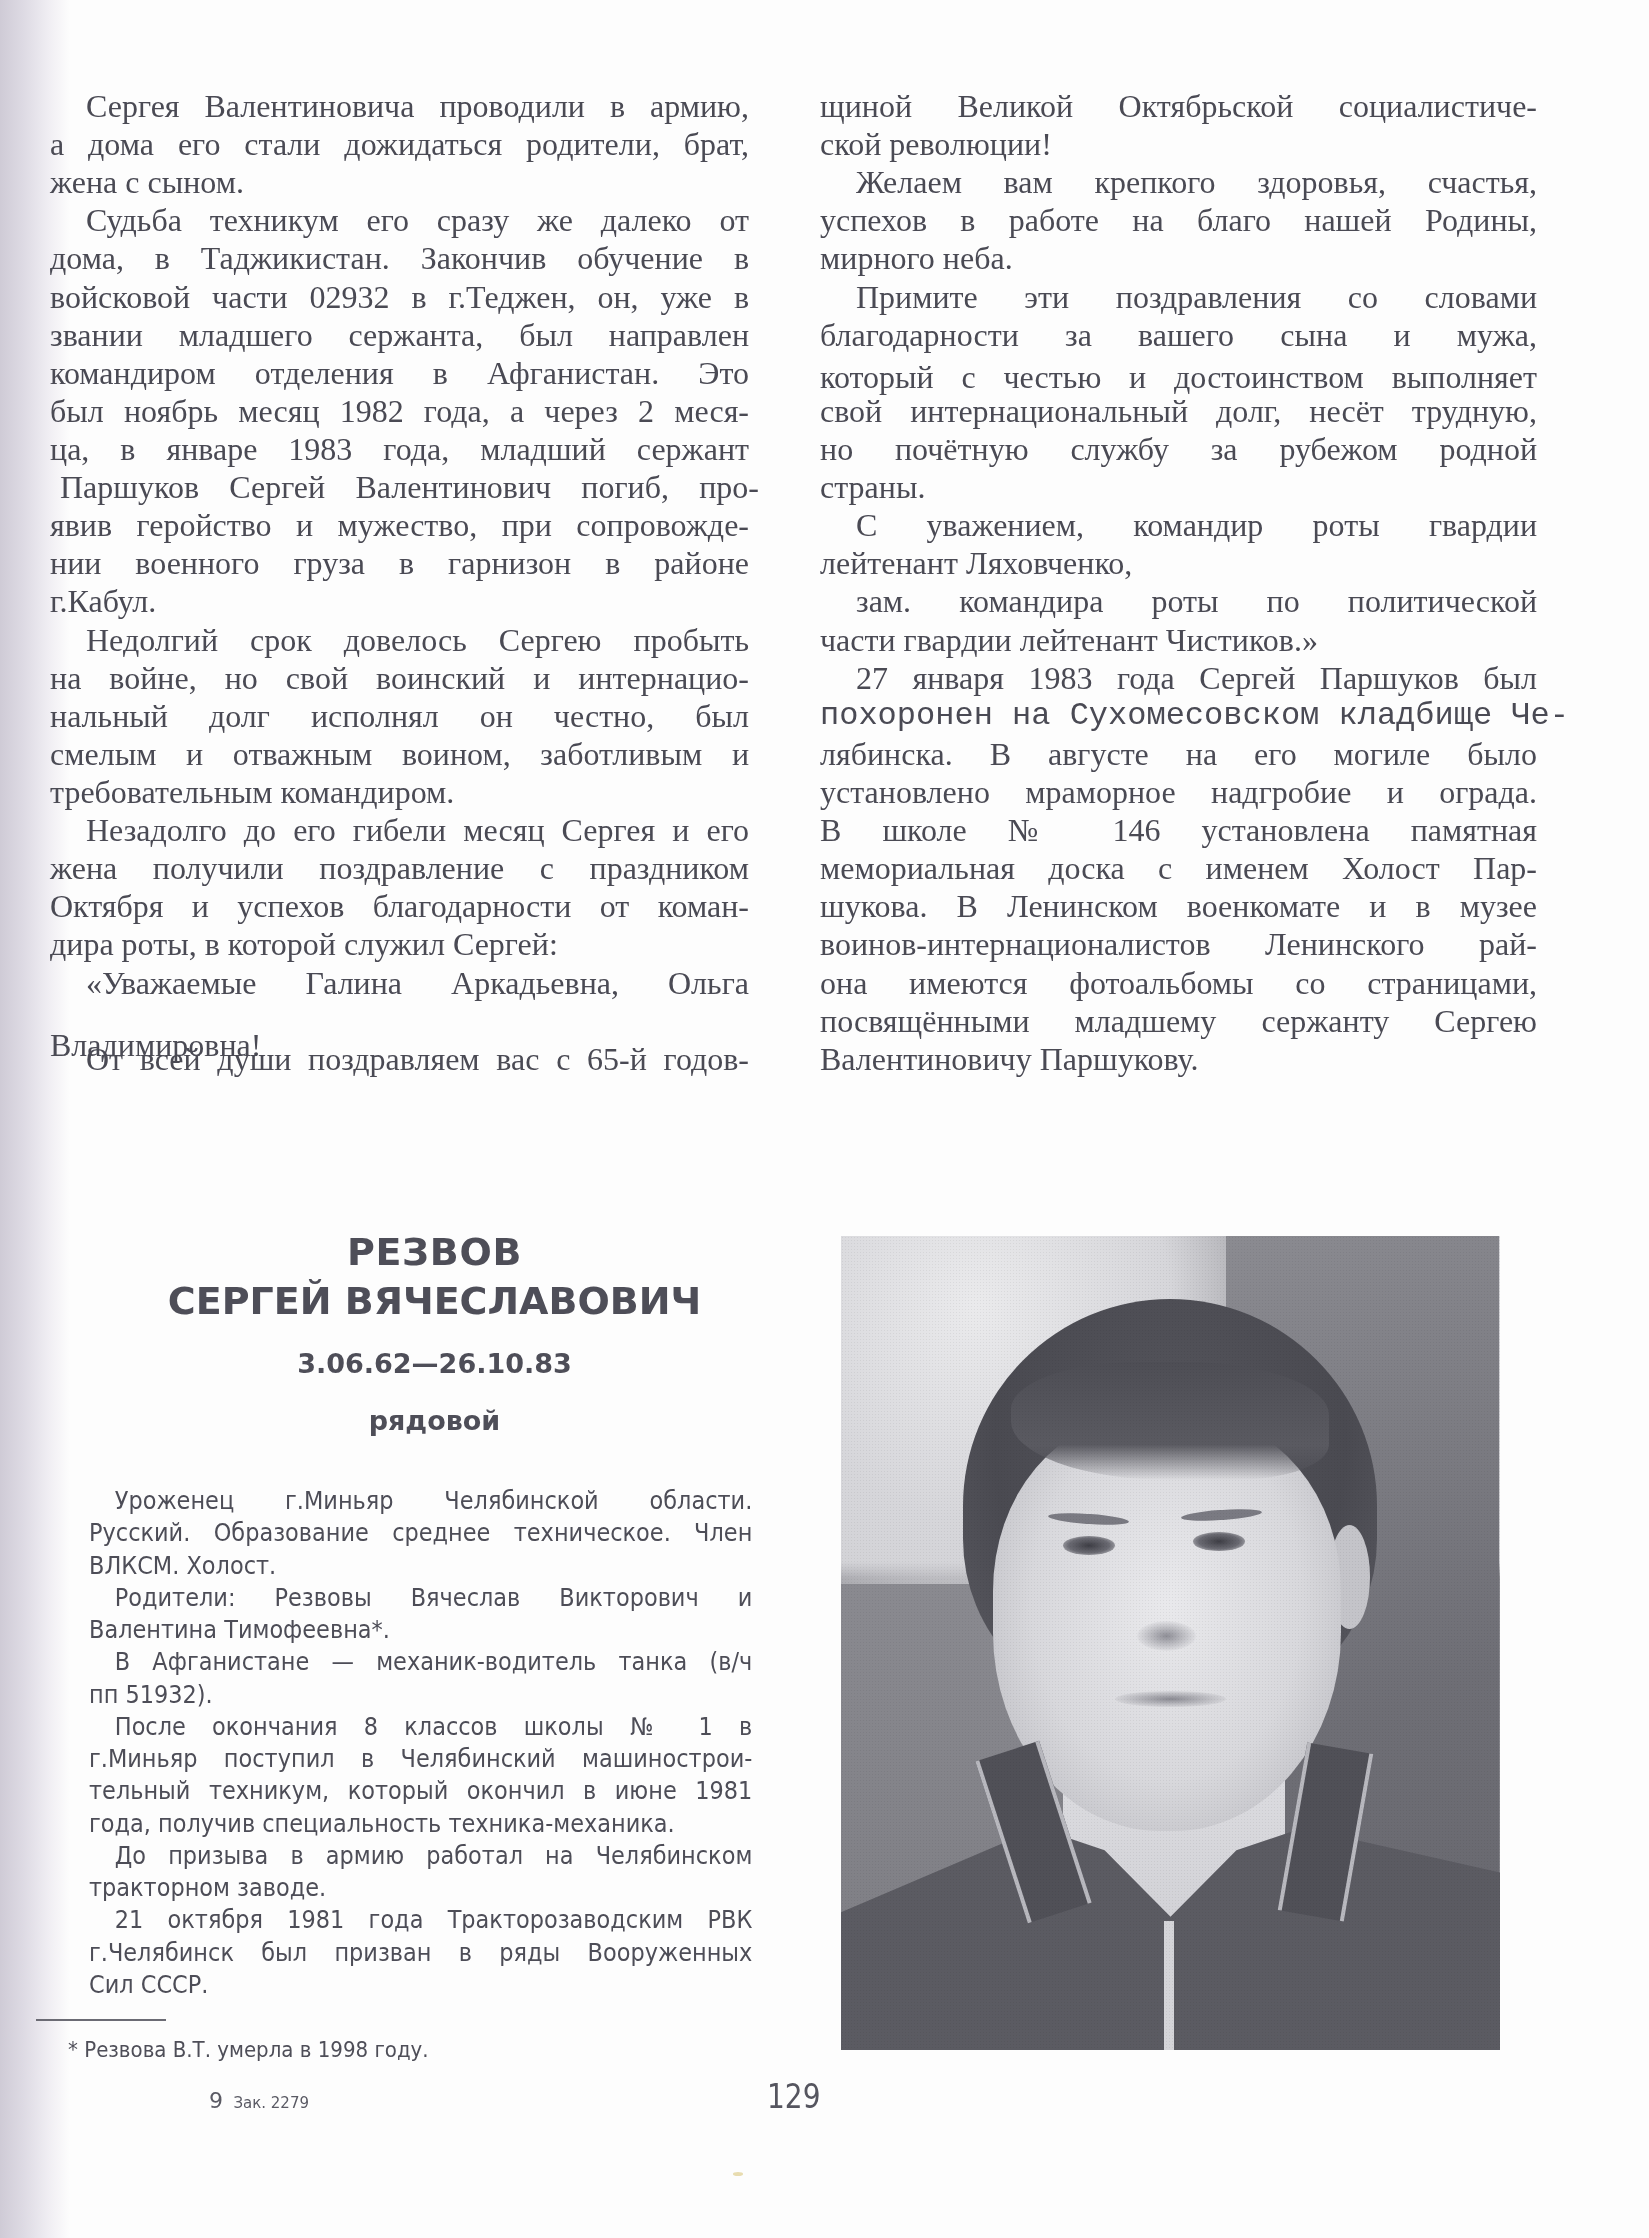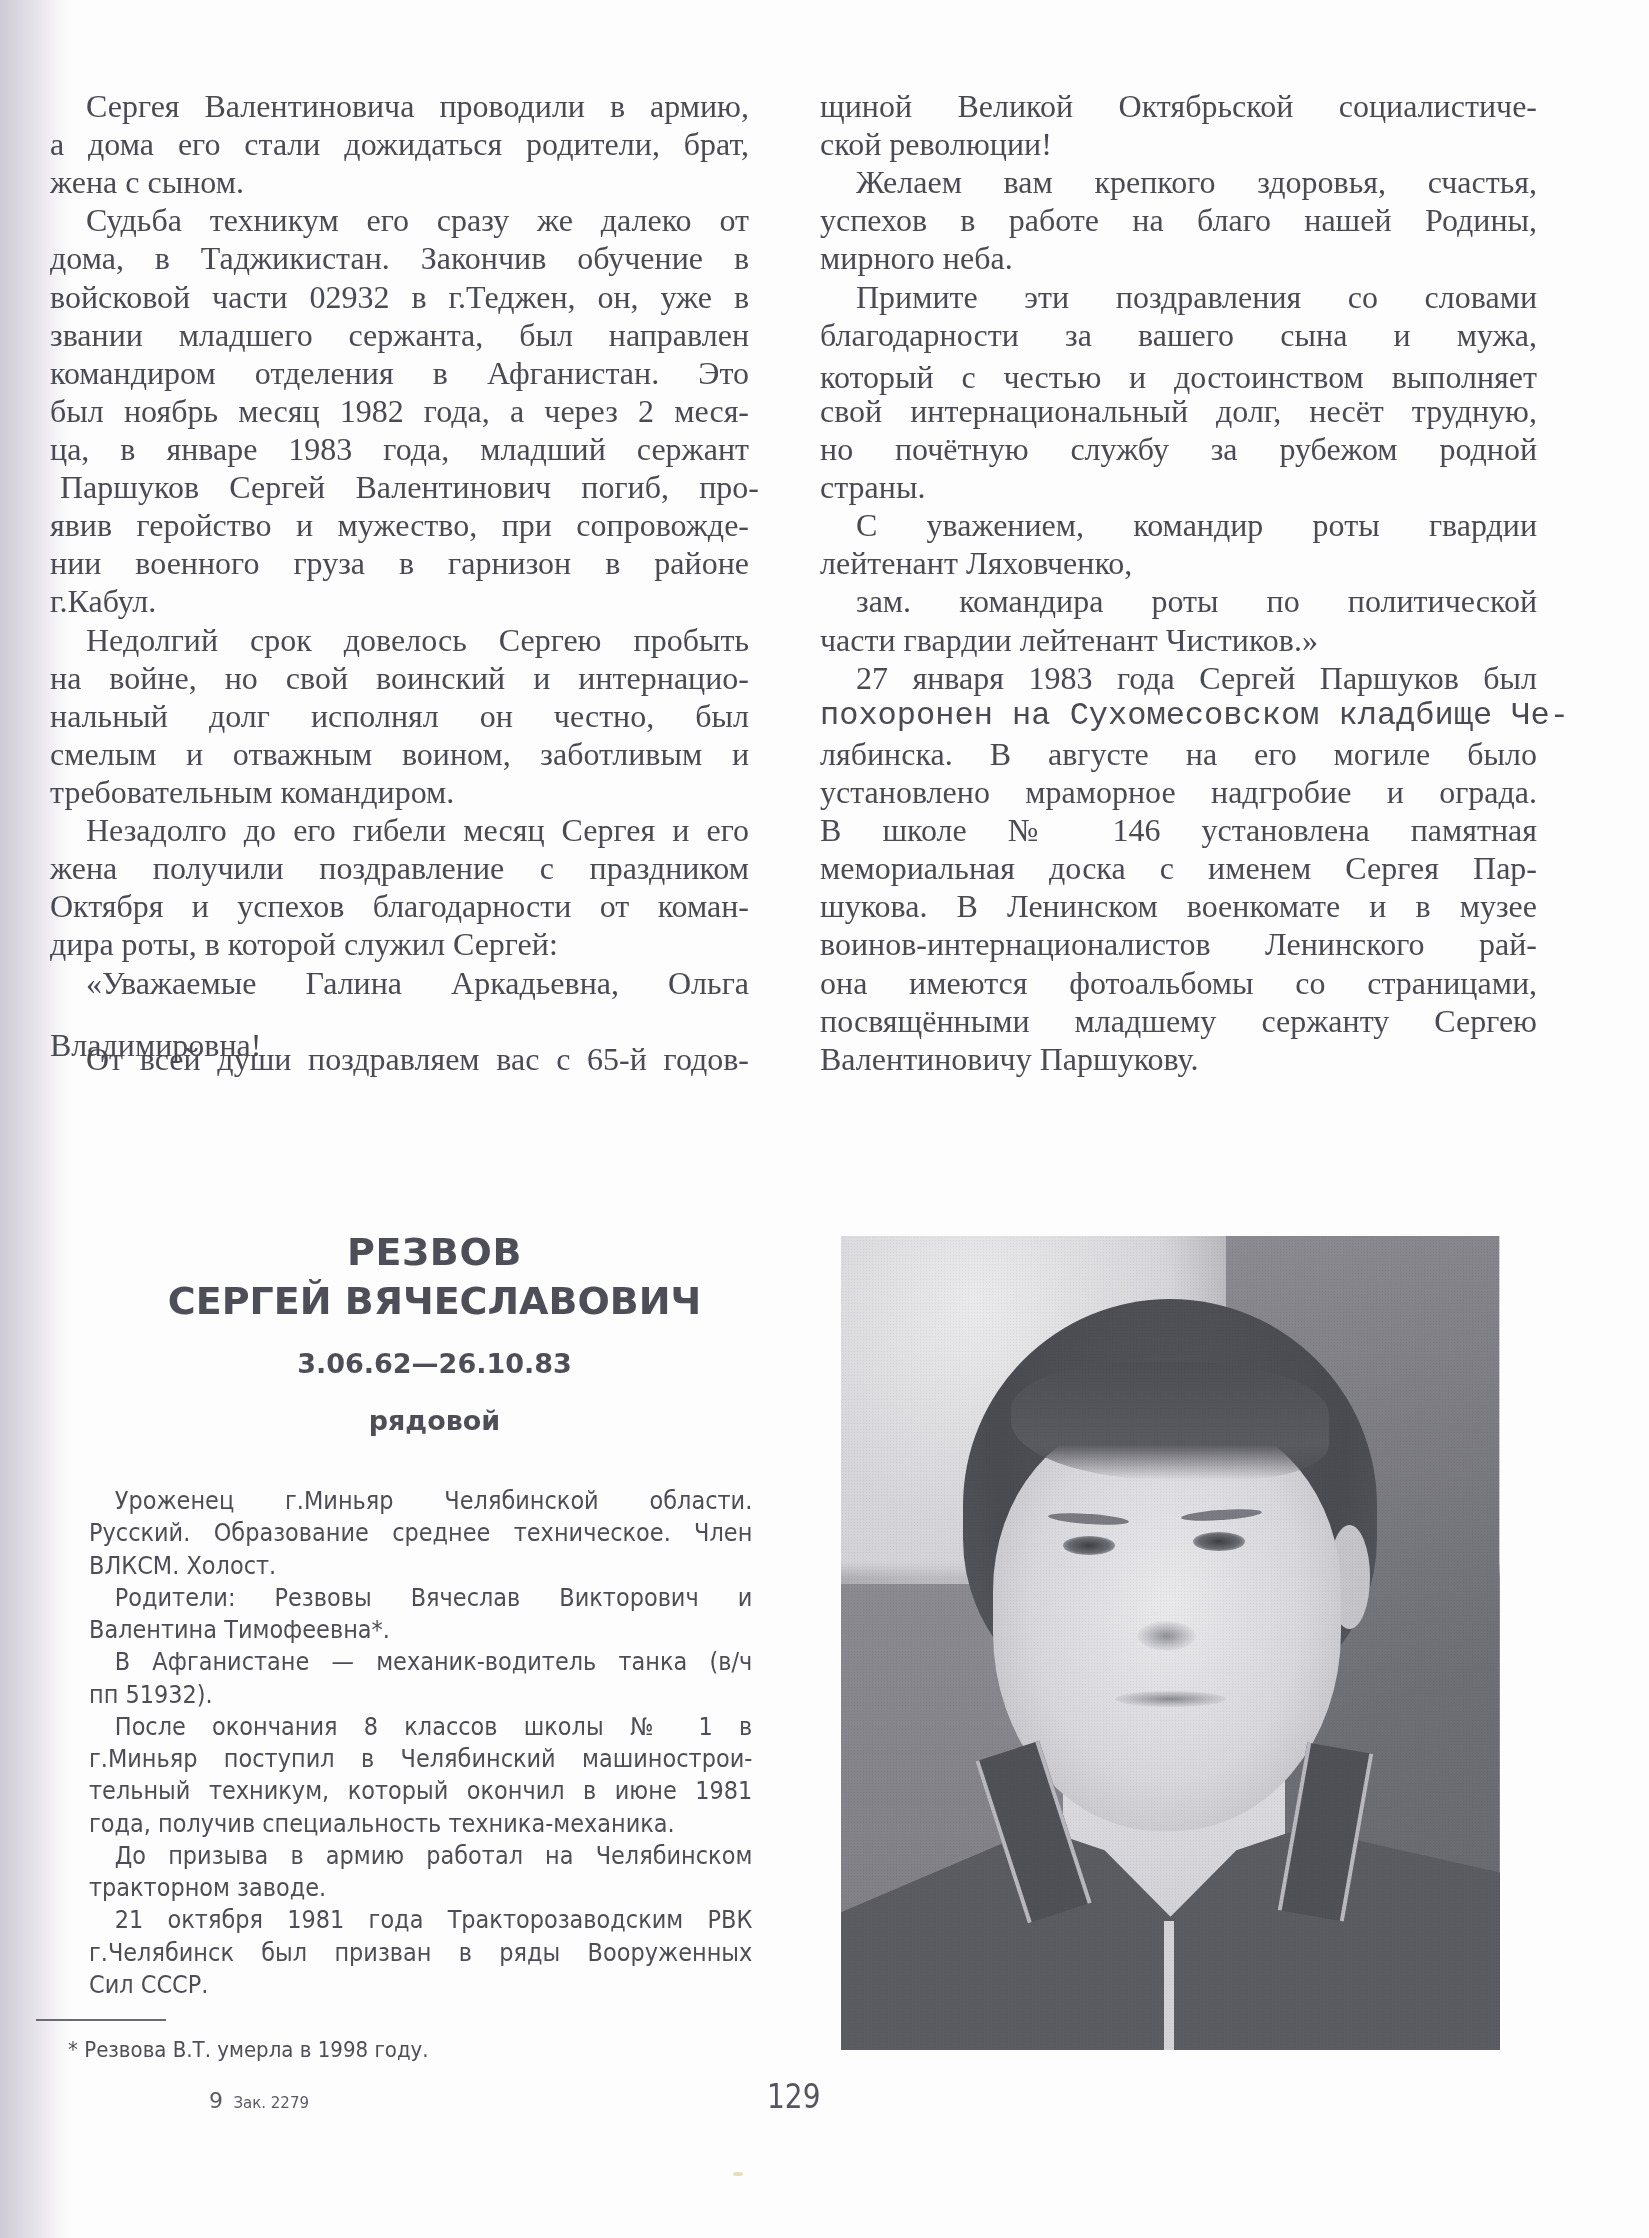--- a/index.html
+++ b/index.html
@@ -197,21 +197,21 @@
     <div class="ln last" style="top: 381px;">страны.</div>
     <div class="ln ind" style="top: 419px;">С уважением, командир роты гвардии</div>
     <div class="ln last" style="top: 457px;">лейтенант Ляховченко,</div>
     <div class="ln ind" style="top: 495px;">зам. командира роты по политической</div>
     <div class="ln last" style="top: 534px;">части гвардии лейтенант Чистиков.»</div>
     <div class="ln ind" style="top: 572px;">27 января 1983 года Сергей Паршуков был</div>
     <div class="ln" style="top: 610px; font-family: Liberation Mono, monospace;">похоронен на Сухомесовском кладбище Че-</div>
     <div class="ln" style="top: 648px;">лябинска. В августе на его могиле было</div>
     <div class="ln" style="top: 686px;">установлено мраморное надгробие и ограда.</div>
     <div class="ln" style="top: 724px;">В школе № 146 установлена памятная</div>
-    <div class="ln" style="top: 762px;">мемориальная доска с именем Сергея Пар-</div>
+    <div class="ln" style="top: 762px;">мемориальная доска с именем Холост Пар-</div>
     <div class="ln" style="top: 800px;">шукова. В Ленинском военкомате  и в музее</div>
     <div class="ln" style="top: 838px;">воинов-интернационалистов Ленинского рай-</div>
     <div class="ln" style="top: 877px;">она имеются фотоальбомы со страницами,</div>
     <div class="ln" style="top: 915px;">посвящёнными младшему сержанту Сергею</div>
     <div class="ln last" style="top: 953px;">Валентиновичу Паршукову.</div>
   </div>
 
 <div id="h-surname" class="heading">РЕЗВОВ</div>
 <div id="h-name" class="heading">СЕРГЕЙ ВЯЧЕСЛАВОВИЧ</div>
 <div id="h-dates" class="heading">3.06.62—26.10.83</div>

